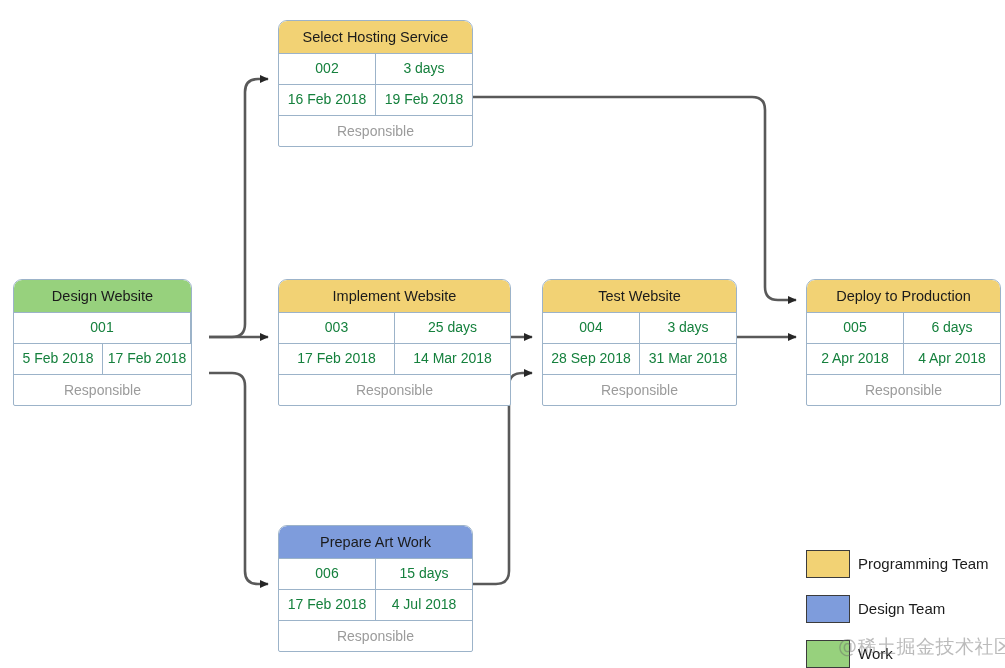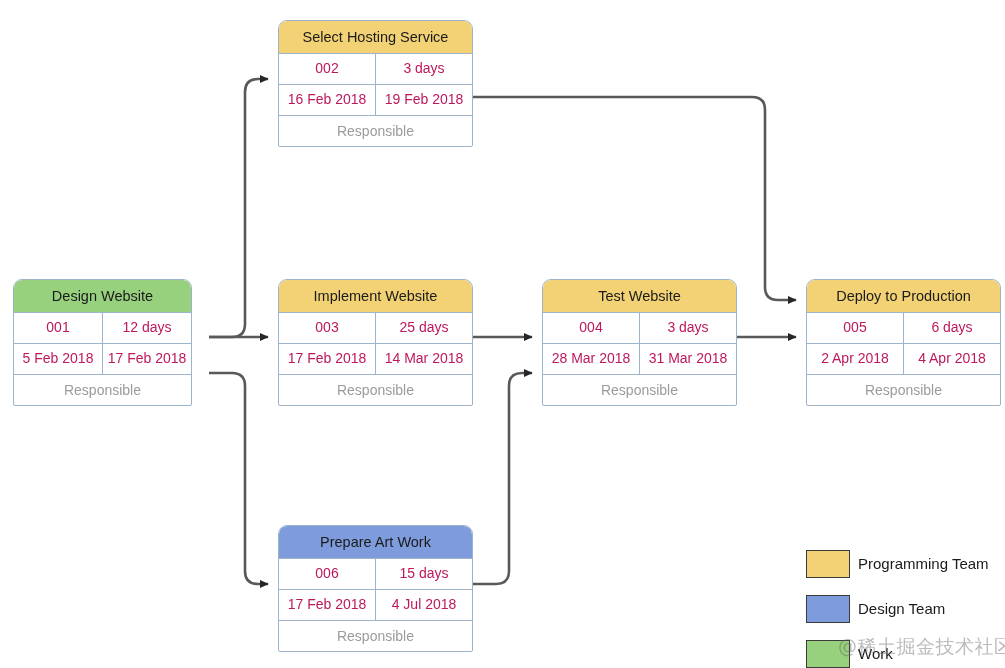--- a/index.html
+++ b/index.html
@@ -48,21 +48,21 @@
   .node-row {
     display: flex;
     height: 30px;
     border-bottom: 1px solid #9cb3c9;
   }
   .node-cell {
     flex: 1 1 50%;
     line-height: 29px;
     text-align: center;
     font-size: 14px;
-    color: #be185d;
+    color: #15803d;
     white-space: nowrap;
   }
   .node-cell.left {
     border-right: 1px solid #9cb3c9;
   }
   .node-foot {
     height: 30px;
     line-height: 30px;
     text-align: center;
     font-size: 14px;
@@ -160,48 +160,47 @@
       <div class="node-row">
         <div class="node-cell left">16 Feb 2018</div>
         <div class="node-cell">19 Feb 2018</div>
       </div>
       <div class="node-foot">Responsible</div>
     </div>
     <div class="node" style="left: 13px; top: 279px; width: 179px;">
       <div class="node-header" style="background: rgb(151, 209, 125);">Design Website</div>
       <div class="node-row">
         <div class="node-cell left">001</div>
-        <div class="node-cell">12 days</div>
       </div>
       <div class="node-row">
         <div class="node-cell left">5 Feb 2018</div>
         <div class="node-cell">17 Feb 2018</div>
       </div>
       <div class="node-foot">Responsible</div>
     </div>
-    <div class="node" style="left: 278px; top: 279px; width: 195px;">
+    <div class="node" style="left: 278px; top: 279px; width: 233px;">
       <div class="node-header" style="background: rgb(242, 210, 116);">Implement Website</div>
       <div class="node-row">
         <div class="node-cell left">003</div>
         <div class="node-cell">25 days</div>
       </div>
       <div class="node-row">
         <div class="node-cell left">17 Feb 2018</div>
         <div class="node-cell">14 Mar 2018</div>
       </div>
       <div class="node-foot">Responsible</div>
     </div>
     <div class="node" style="left: 542px; top: 279px; width: 195px;">
       <div class="node-header" style="background: rgb(242, 210, 116);">Test Website</div>
       <div class="node-row">
         <div class="node-cell left">004</div>
         <div class="node-cell">3 days</div>
       </div>
       <div class="node-row">
-        <div class="node-cell left">28 Mar 2018</div>
+        <div class="node-cell left">28 Sep 2018</div>
         <div class="node-cell">31 Mar 2018</div>
       </div>
       <div class="node-foot">Responsible</div>
     </div>
     <div class="node" style="left: 806px; top: 279px; width: 195px;">
       <div class="node-header" style="background: rgb(242, 210, 116);">Deploy to Production</div>
       <div class="node-row">
         <div class="node-cell left">005</div>
         <div class="node-cell">6 days</div>
       </div>

